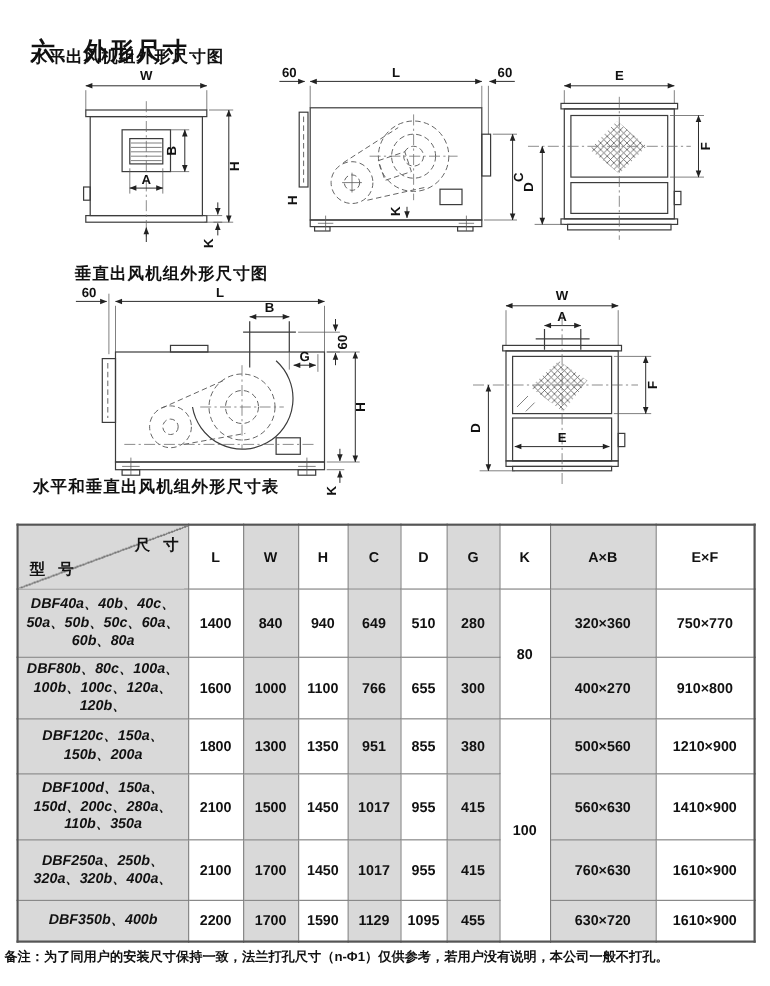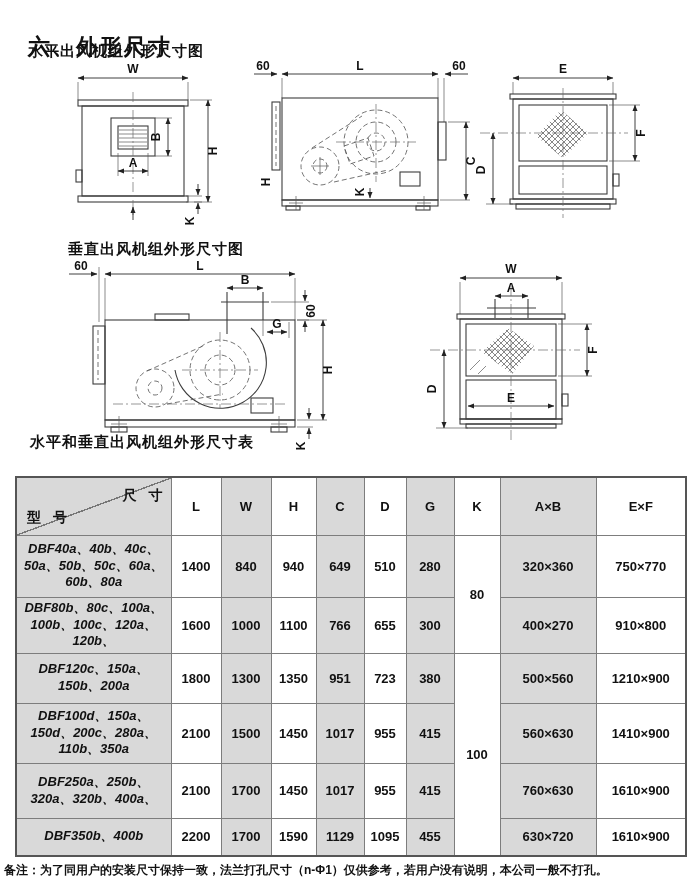--- a/index.html
+++ b/index.html
@@ -390,21 +390,21 @@
     <td class="g">300</td>
     <td class="g">400×270</td>
     <td class="w">910×800</td>
   </tr>
   <tr style="height:50px">
     <td class="model g">DBF120c、150a、150b、200a</td>
     <td class="w">1800</td>
     <td class="g">1300</td>
     <td class="w">1350</td>
     <td class="g">951</td>
-    <td class="w">723</td>
+    <td class="w">855</td>
     <td class="g">380</td>
     <td class="w" rowspan="4">100</td>
     <td class="g">500×560</td>
     <td class="w">1210×900</td>
   </tr>
   <tr style="height:60px">
     <td class="model g">DBF100d、150a、150d、200c、280a、110b、350a</td>
     <td class="w">2100</td>
     <td class="g">1500</td>
     <td class="w">1450</td>

